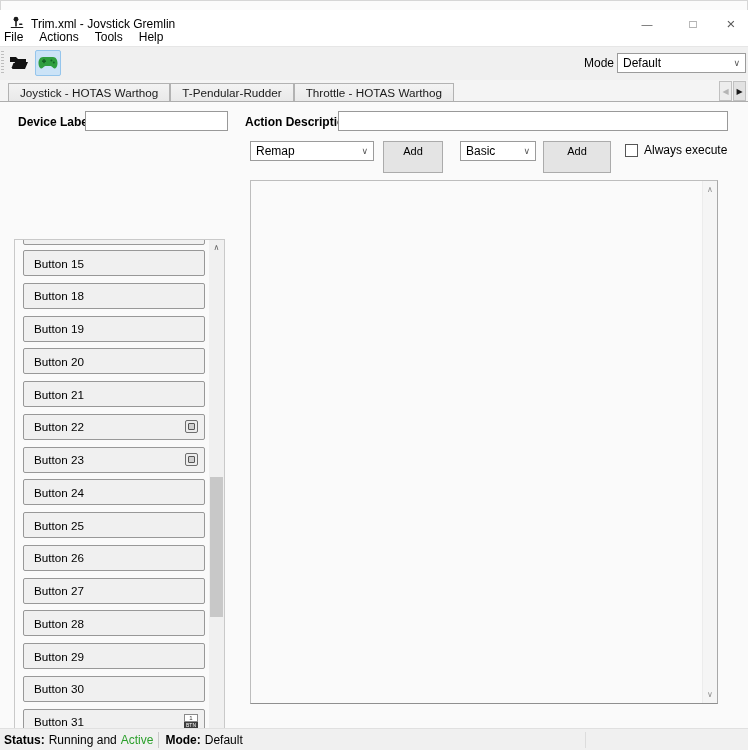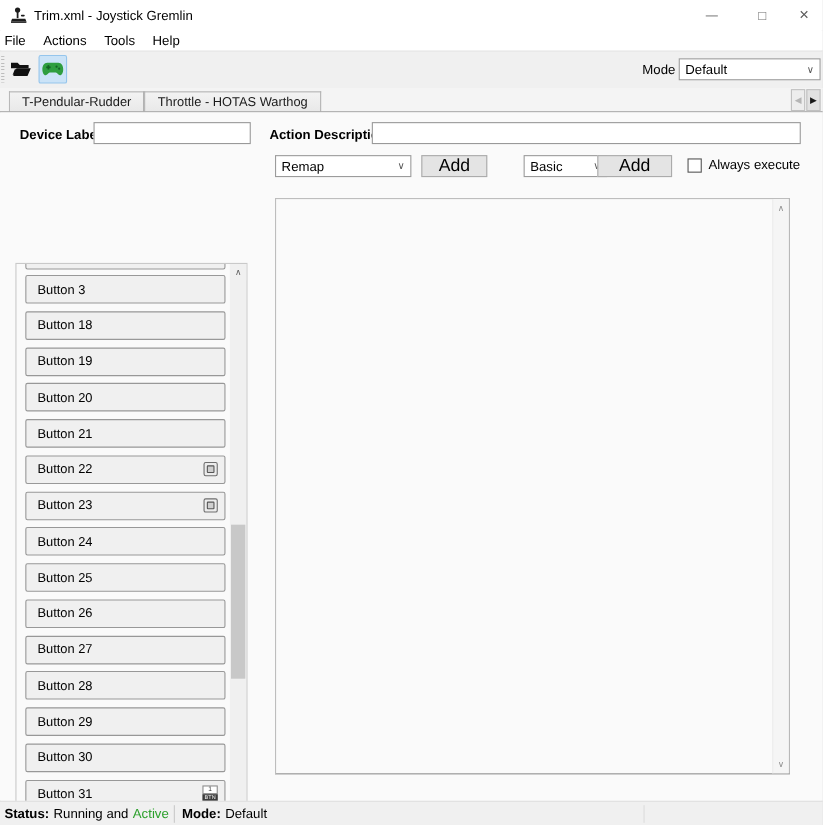--- a/index.html
+++ b/index.html
@@ -6,21 +6,21 @@
   html,body { width:748px; height:750px; overflow:hidden; }
   body {
     font-family: "Liberation Sans", "DejaVu Sans", sans-serif;
     font-size: 12px; color:#000;
     background:#f0f0f0;
   }
   .window { position:relative; width:748px; height:750px; background:#fbfbfb;
             box-shadow: inset 0 0 0 1px #d6d6d6; }
 
   
-  .titlebar { position:absolute; left:0; top:0; width:748px; height:28px; background:#ffffff;padding-left:12px; }
+  .titlebar { position:absolute; left:0; top:10px; width:748px; height:28px; background:#ffffff;padding-left:12px; }
   .app-icon { position:absolute; left:9px; top:6px; width:16px; height:16px; }
   .title-text { position:absolute; left:31px; top:0; height:28px; line-height:28px; font-size:12px; }
   .win-btn { position:absolute; top:0; width:34px; height:28px; text-align:center; line-height:28px; color:#5a5a5a; }
   .win-min { left:630px; font-size:11px; }
   .win-max { left:676px; font-size:12px; color:#6e6e6e; }
   .win-close { left:714px; font-size:15px; }
 
   
   .menubar { position:absolute; left:0; top:28px; width:748px; height:18px; background:#ffffff; display:flex; }
   .menu-item { padding:0 8px; line-height:18px; font-size:12px; }
@@ -79,23 +79,23 @@
   
   .vscroll { position:absolute; right:0; top:0; width:15px; height:553px; background:#f0f0f0; }
   .vscroll .arrow { position:absolute; left:0; width:15px; height:15px; text-align:center; color:#5f5f5f; font-size:8px; line-height:15px; background:#f0f0f0; }
   .vscroll .arrow.up { top:0; }
   .vscroll .thumb { position:absolute; left:1px; width:13px; background:#c8c8c8; }
 
   
   .combo { position:absolute; height:20px; background:#fff; border:1px solid #9b9b9b;
      display:flex; align-items:center; padding-left:5px; font-size:12px; }
   #combo-remap { left:250px; top:39px; width:124px; }
-  #combo-basic { left:476px; top:39px; width:76px; }
-  .push-btn { position:absolute; height:20px; background:#e4e4e4; border:1px solid #ababab;
-     text-align:center; font-size:16px; line-height:18px; }
+  #combo-basic { left:460px; top:39px; width:76px; }
+  .push-btn { position:absolute; height:32px; background:#e4e4e4; border:1px solid #ababab;
+     text-align:center; font-size:11px; line-height:18px; }
   #btn-add-action { left:383px; top:39px; width:60px; }
   #btn-add-condition { left:543px; top:39px; width:68px; }
   .checkbox { position:absolute; left:625px; top:42px; width:13px; height:13px; background:#fff; border:1px solid #555; }
   #always-execute-label { position:absolute; left:644px; top:41px; font-size:12px; }
 
   .main-panel { position:absolute; left:250px; top:78px; width:468px; height:524px;
      background:#fafafa; border:1px solid #bdbdbd; border-bottom-color:#8f8f8f; border-right-color:#a8a8a8; }
   .panel-vscroll { position:absolute; right:0; top:0; width:15px; height:100%; background:#f5f5f5; border-left:1px solid #ececec; }
   .panel-vscroll .arrow { position:absolute; left:0; width:14px; height:15px; text-align:center; color:#8f8f8f; font-size:8px; line-height:15px; }
   .panel-vscroll .arrow.up { top:1px; }
@@ -157,40 +157,41 @@
     </div>
     <span class="mode-label">Mode</span>
     <div class="mode-combo">
       <span>Default</span>
       <span class="combo-chevron">∨</span>
     </div>
   </div>
 
   <div class="tabbar">
     <div class="tabs-clip" id="tabs-container">
+        <div class="tab">Joystick - HOTAS Warthog</div>
         <div class="tab">T-Pendular-Rudder</div>
         <div class="tab">Throttle - HOTAS Warthog</div>
       </div>
     <div class="tab-arrow left">◀</div>
     <div class="tab-arrow right">▶</div>
   </div>
 
   <div class="page">
 
     <span class="field-label" id="device-label-caption">Device Label</span>
     <input class="text-input" id="device-label-input" value="" style="">
 
     <span class="field-label" id="action-desc-caption">Action Description</span>
     <input class="text-input" id="action-desc-input" value="" style="">
 
     <div class="list-frame">
       <div class="jg-button-clipped"></div>
       <div id="buttons-container">
           <div class="jg-button" style="top: 10px;">
-            <span>Button 3</span>
+            <span>Button 15</span>
             <span class="spacer"></span>
           </div>
           <div class="jg-button" style="top: 42.75px;">
             <span>Button 18</span>
             <span class="spacer"></span>
           </div>
           <div class="jg-button" style="top: 75.5px;">
             <span>Button 19</span>
             <span class="spacer"></span>
           </div>

